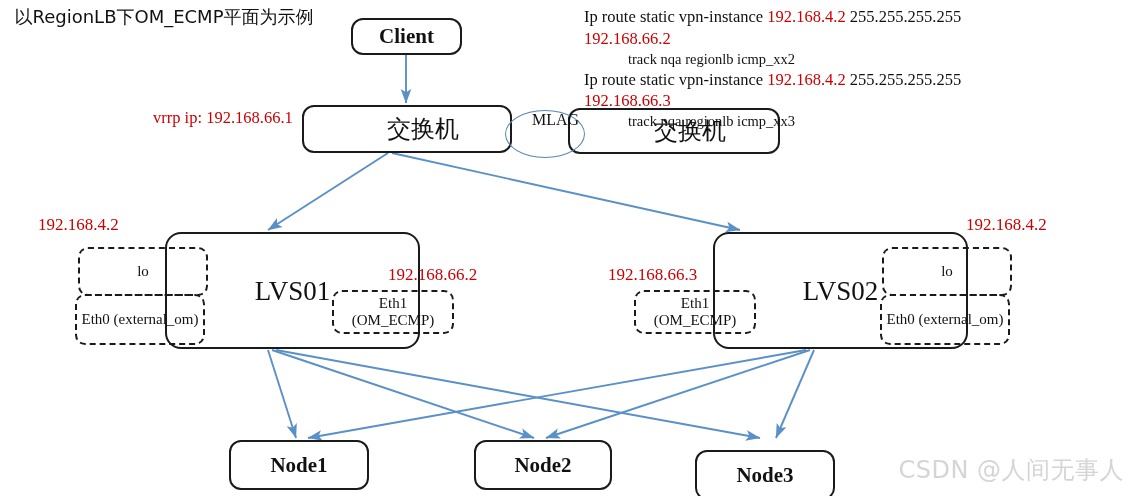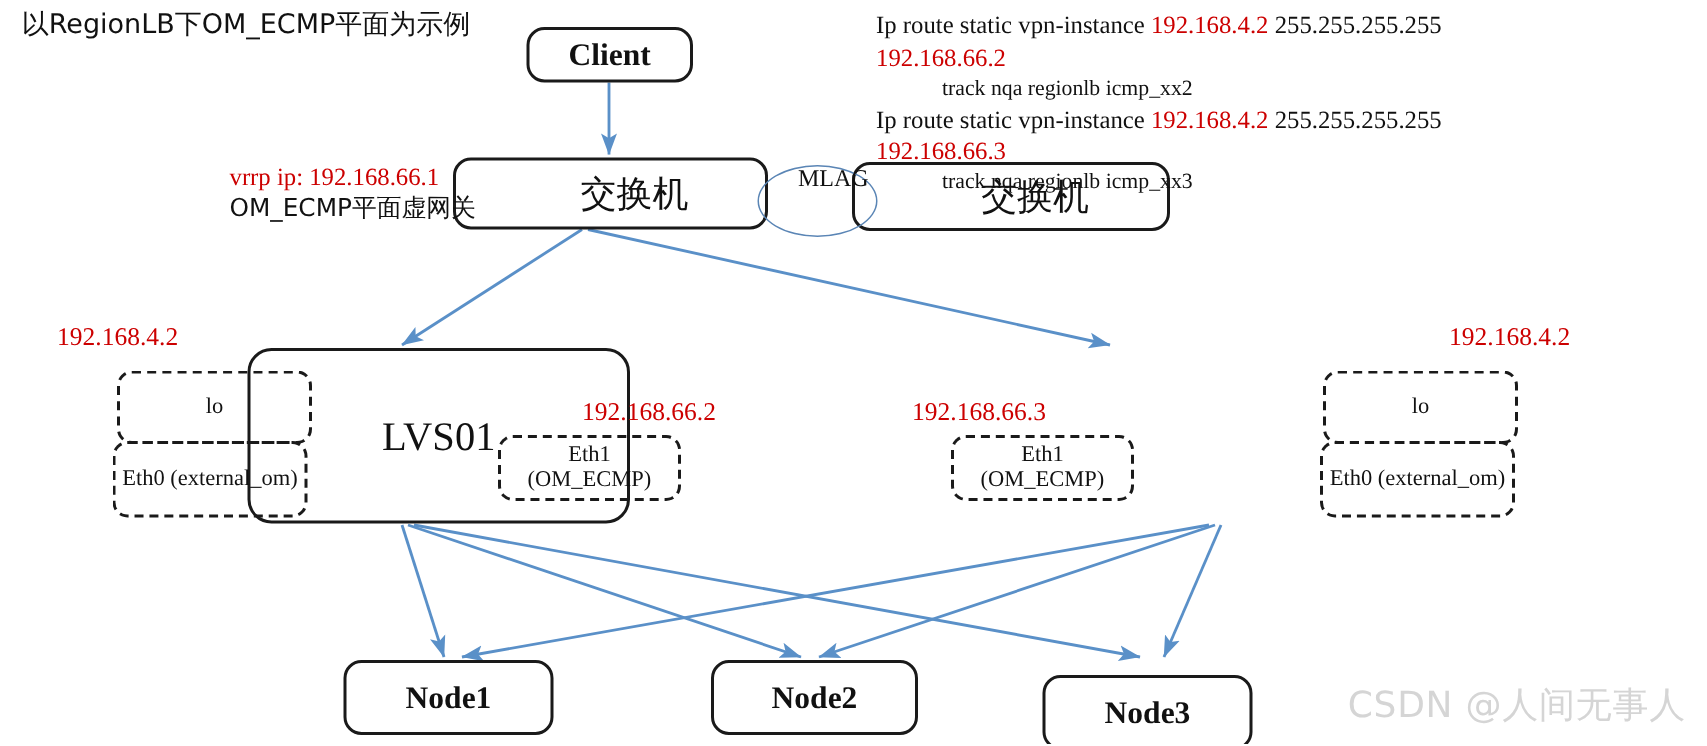--- a/index.html
+++ b/index.html
@@ -196,21 +196,20 @@
     <div class="red">192.168.66.3</div>
     <div class="cfg-indent">track nqa regionlb icmp_xx3</div>
   </div>
 
   <div class="node-box" style="left:351px; top:18px; width:111px; height:37px;">
     <span class="node-label">Client</span>
   </div>
 
   <div class="gw-note" style="left:133px; top:108px;margin-left:20px;">
     <div class="red">vrrp ip: 192.168.66.1</div>
-    <div class="blk">OM_ECMP平面虚网关</div>
   </div>
 
   <div class="switch-box" style="left:302px; top:105px; width:210px; height:48px;">
     <span class="switch-label">交换机</span>
   </div>
 
   <div class="switch-box" style="left:568px; top:108px; width:212px; height:46px;">
     <span class="switch-label">交换机</span>
   </div>
 
@@ -230,20 +229,23 @@
   <div class="iface-box" style="left:75px; top:294px; width:130px; height:51px;">
     <span class="iface-label">Eth0 (external_om)</span>
   </div>
 
   <div class="red-label" style="left:388px; top:266px; width:88px;">192.168.66.2</div>
 
   <div class="iface-box" style="left:332px; top:290px; width:122px; height:44px;">
     <span class="iface-label">Eth1 (OM_ECMP)</span>
   </div>
 
+  <div class="lvs-box" style="left:713px; top:232px; width:255px; height:117px;">
+    <div class="lvs-title">LVS02</div>
+  </div>
 
   <div class="red-label" style="left:966px; top:216px; width:84px;">192.168.4.2</div>
 
   <div class="iface-box" style="left:882px; top:247px; width:130px; height:49px;">
     <span class="iface-label">lo</span>
   </div>
 
   <div class="iface-box" style="left:880px; top:294px; width:130px; height:51px;">
     <span class="iface-label">Eth0 (external_om)</span>
   </div>

